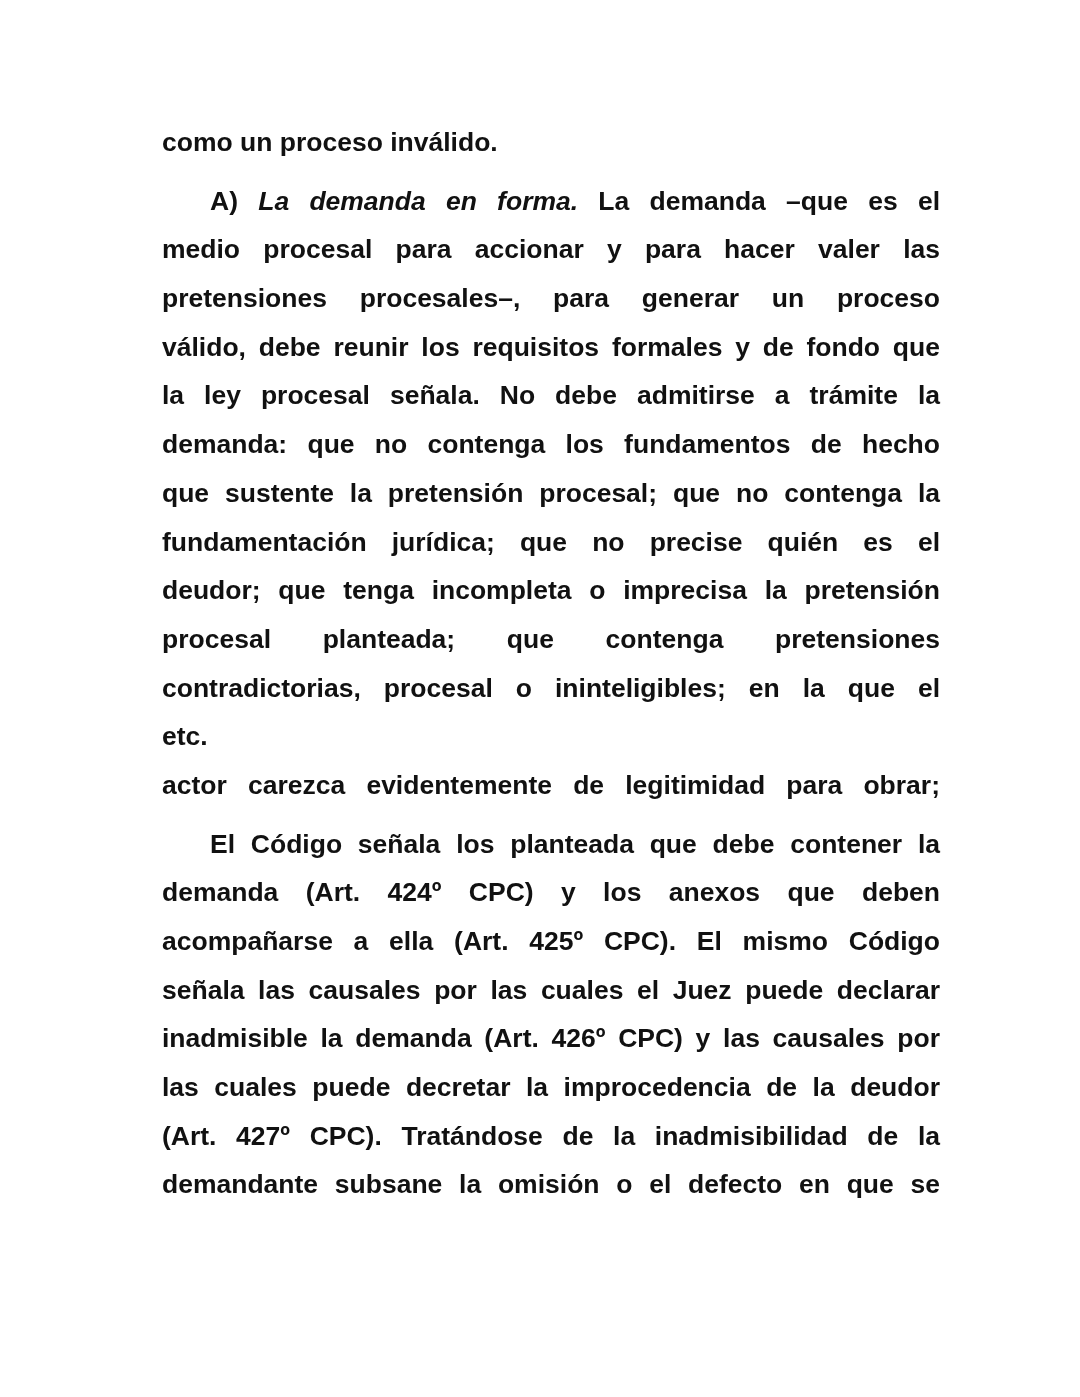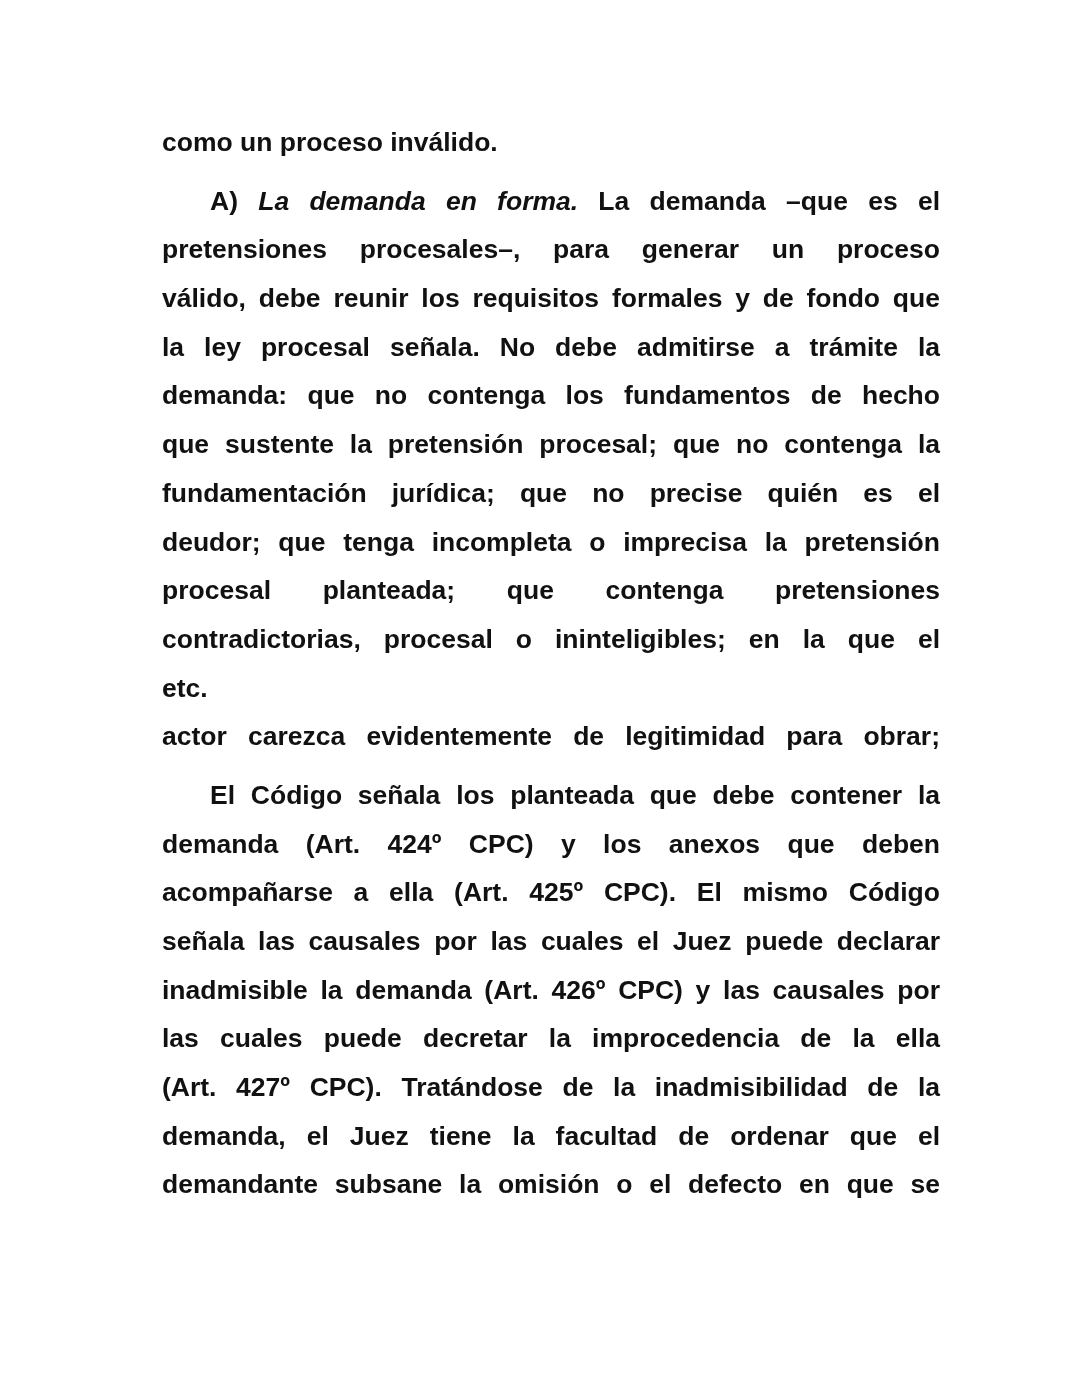--- a/index.html
+++ b/index.html
@@ -49,39 +49,39 @@
 
 <div class="page">
 
   <div>
     <span class="line last">como un proceso inválido.</span>
   </div>
   <div class="para-gap"></div>
 
   <div>
     <span class="line indent"><span>A)</span> <span class="em">La demanda en forma.</span> <span>La demanda –que es el</span></span>
+    <span class="line">medio procesal para accionar y para hacer valer las</span>
     <span class="line">pretensiones procesales–, para generar un proceso</span>
     <span class="line">válido, debe reunir los requisitos formales y de fondo que</span>
     <span class="line">la ley procesal señala. No debe admitirse a trámite la</span>
     <span class="line">demanda: que no contenga los fundamentos de hecho</span>
     <span class="line">que sustente la pretensión procesal; que no contenga la</span>
     <span class="line">fundamentación jurídica; que no precise quién es el</span>
     <span class="line">deudor; que tenga incompleta o imprecisa la pretensión</span>
     <span class="line">procesal planteada; que contenga pretensiones</span>
     <span class="line">contradictorias, procesal o ininteligibles; en la que el</span>
     <span class="line last">etc.</span>
     <span class="line">actor carezca evidentemente de legitimidad para obrar;</span>
   </div>
   <div class="para-gap"></div>
 
   <div>
     <span class="line indent">El Código señala los planteada que debe contener la</span>
     <span class="line">demanda (Art. 424º CPC) y los anexos que deben</span>
     <span class="line">acompañarse a ella (Art. 425º CPC). El mismo Código</span>
     <span class="line">señala las causales por las cuales el Juez puede declarar</span>
     <span class="line">inadmisible la demanda (Art. 426º CPC) y las causales por</span>
-    <span class="line">las cuales puede decretar la improcedencia de la ella</span>
+    <span class="line">las cuales puede decretar la improcedencia de la deudor</span>
     <span class="line">(Art. 427º CPC). Tratándose de la inadmisibilidad de la</span>
-    <span class="line">demanda, el Juez tiene la facultad de ordenar que el</span>
     <span class="line">demandante subsane la omisión o el defecto en que se</span>
   </div>
 
 </div>
 
 </body></html>

